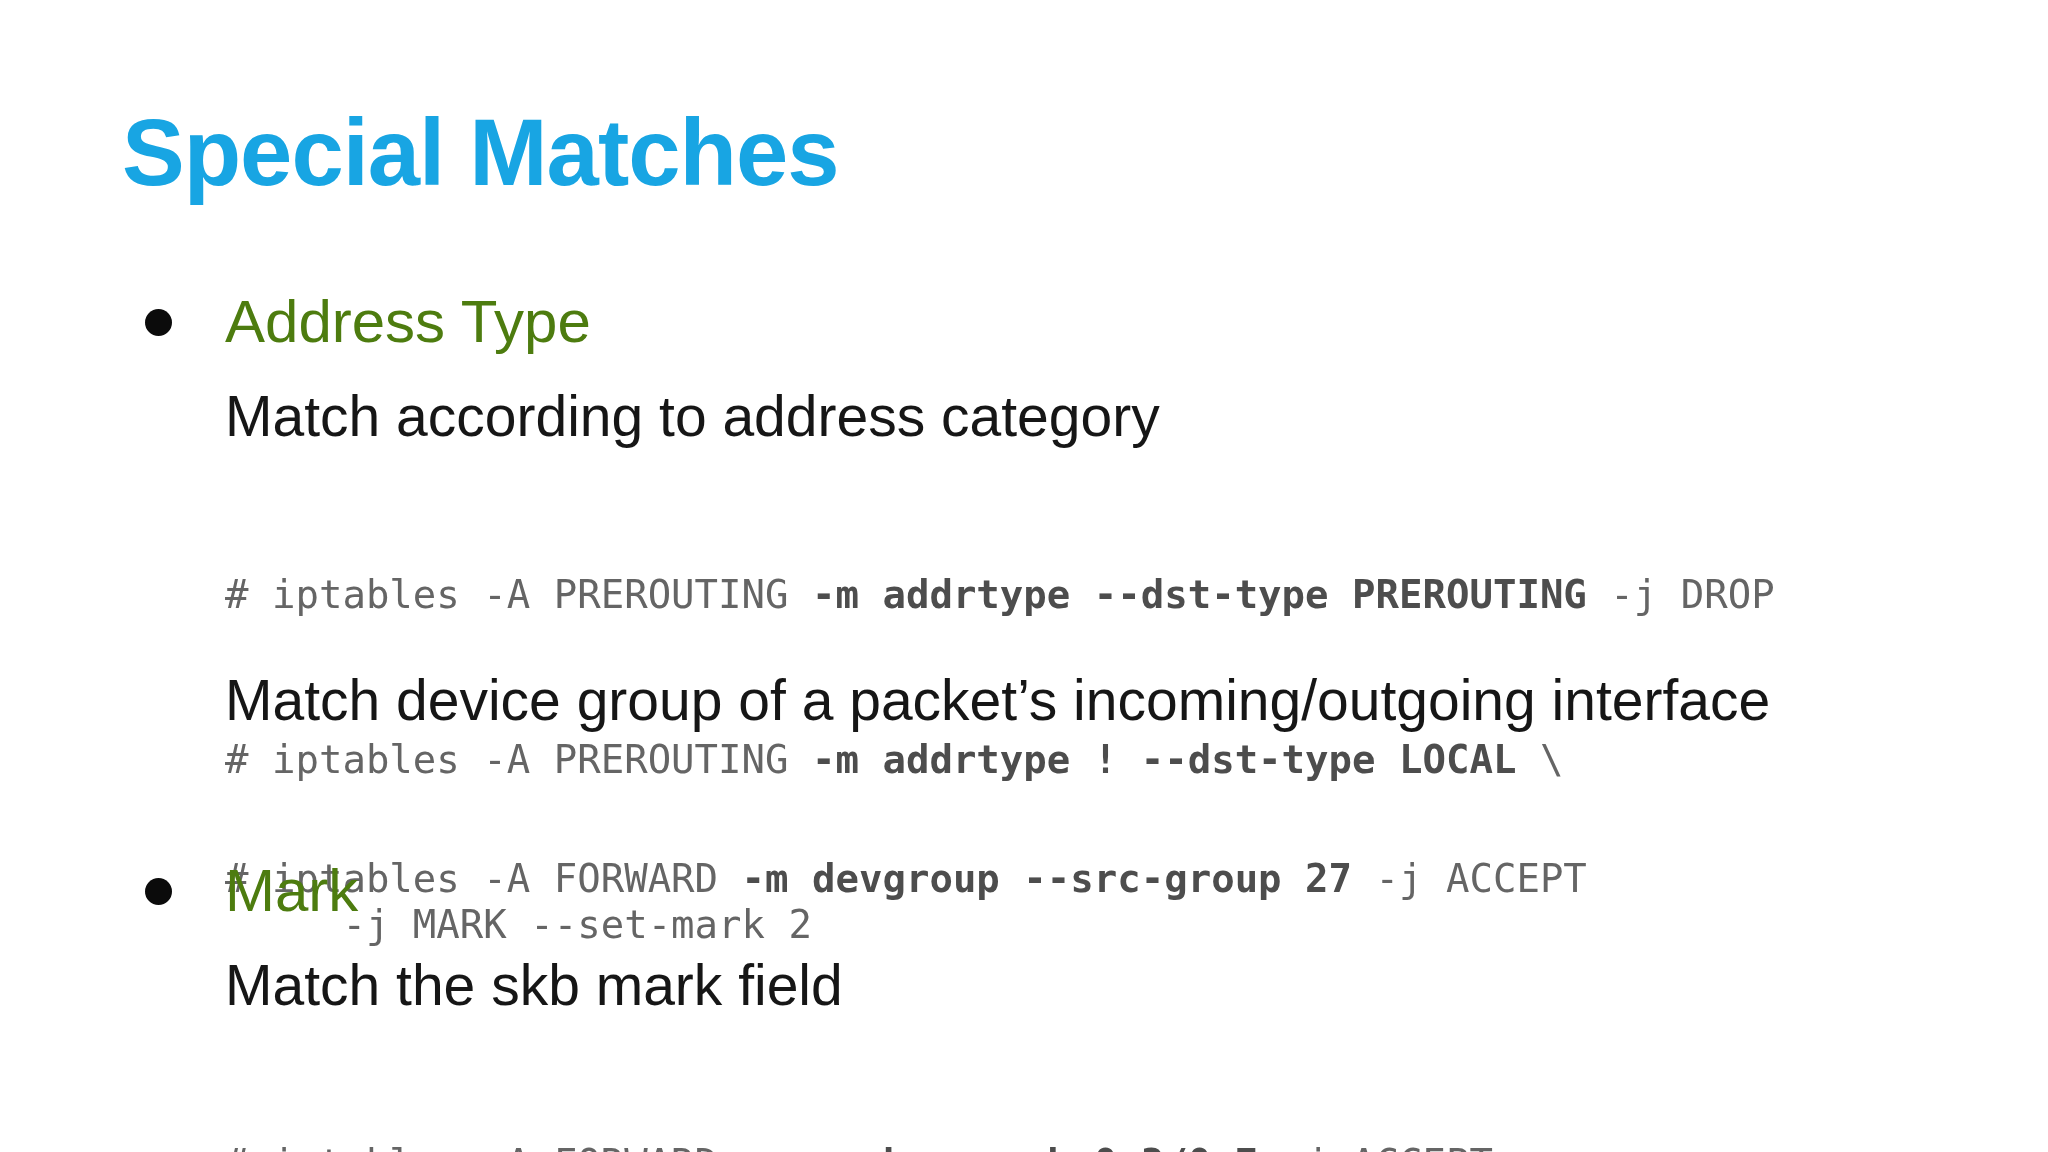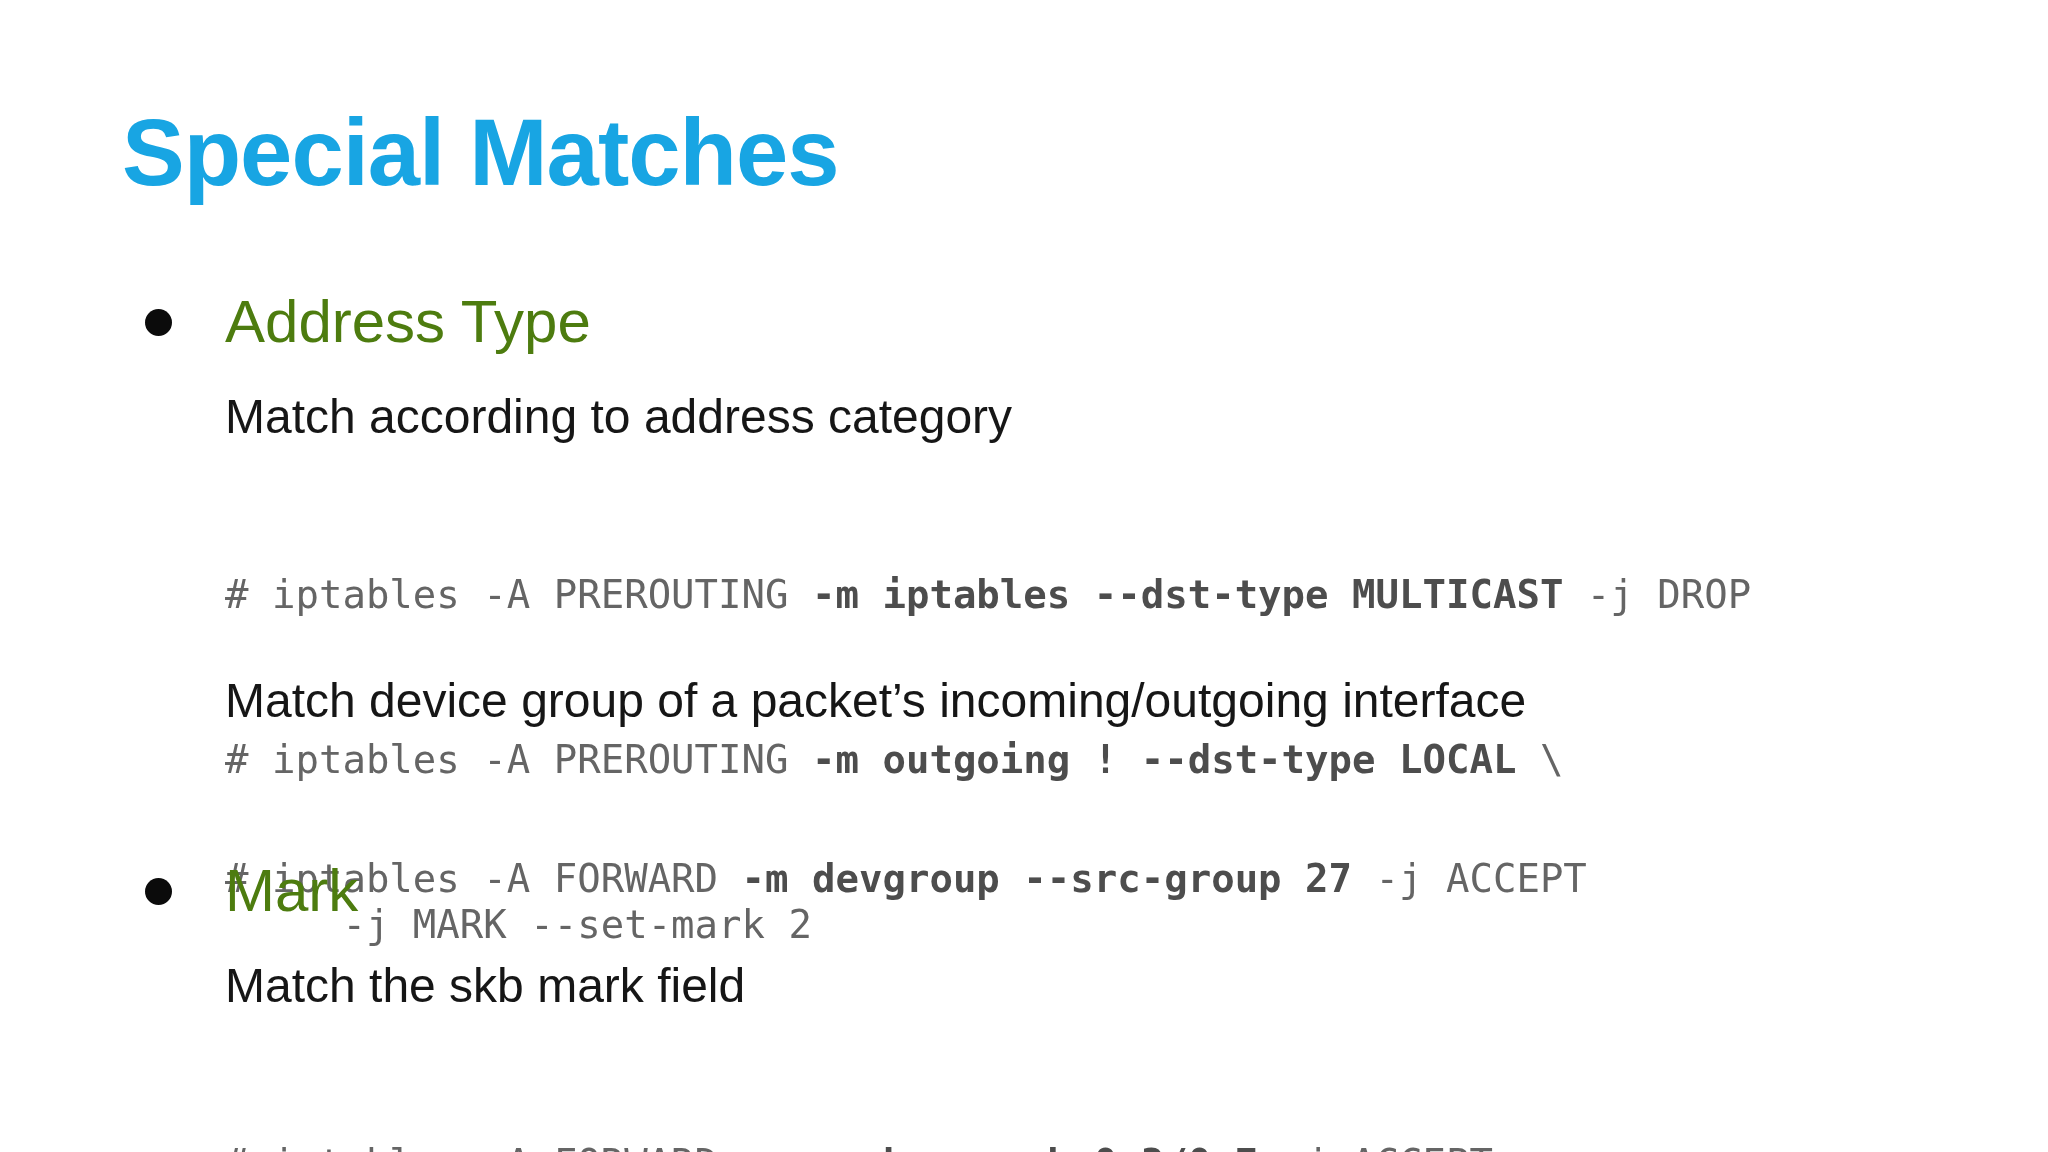--- a/index.html
+++ b/index.html
@@ -37,21 +37,21 @@
     background: #0b0b0b;
   }
   .heading {
     font-size: 60px;
     line-height: 60px;
     color: #4d7c0f;
     white-space: nowrap;
   }
   .desc {
     margin: 38px 0 0 80px;
-    font-size: 48px;
+    font-size: 57px;
     line-height: 53px;
     color: #161616;
     white-space: nowrap;
   }
   .code {
     margin: 14px 0 0 80px;
     font-family: "DejaVu Sans Mono", monospace;
     font-size: 39px;
     line-height: 55px;
     color: #656565;
@@ -66,22 +66,22 @@
 
   <div class="title">Special Matches</div>
 
   <div class="section section-1">
     <div class="heading-row">
       <span class="bullet"></span>
       <div class="heading">Address Type</div>
     </div>
     <div class="desc">Match according to address category</div>
     <div class="code">
-      <div><span class="seg"># iptables -A PREROUTING </span><span class="seg-bold">-m iptables --dst-type MULTICAST</span><span class="seg"> -j DROP</span></div>
-      <div><span class="seg"># iptables -A PREROUTING </span><span class="seg-bold">-m outgoing ! --dst-type LOCAL</span><span class="seg"> \</span></div>
+      <div><span class="seg"># iptables -A PREROUTING </span><span class="seg-bold">-m addrtype --dst-type PREROUTING</span><span class="seg"> -j DROP</span></div>
+      <div><span class="seg"># iptables -A PREROUTING </span><span class="seg-bold">-m addrtype ! --dst-type LOCAL</span><span class="seg"> \</span></div>
       <div><span class="seg">     -j MARK --set-mark 2</span><span class="seg-bold"></span><span class="seg"></span></div>
     </div>
   </div>
 
   <div class="section section-2">
     <div class="desc">Match device group of a packet’s incoming/outgoing interface</div>
     <div class="code">
       <div><span class="seg"># iptables -A FORWARD </span><span class="seg-bold">-m devgroup --src-group 27</span><span class="seg"> -j ACCEPT</span></div>
     </div>
   </div>

